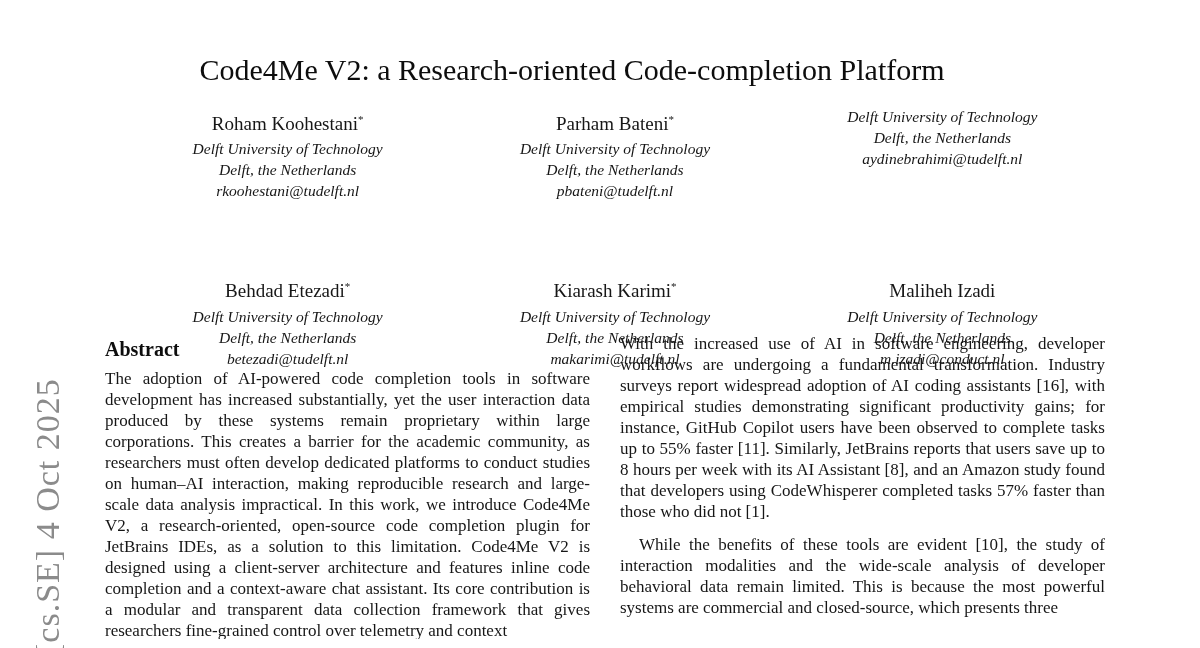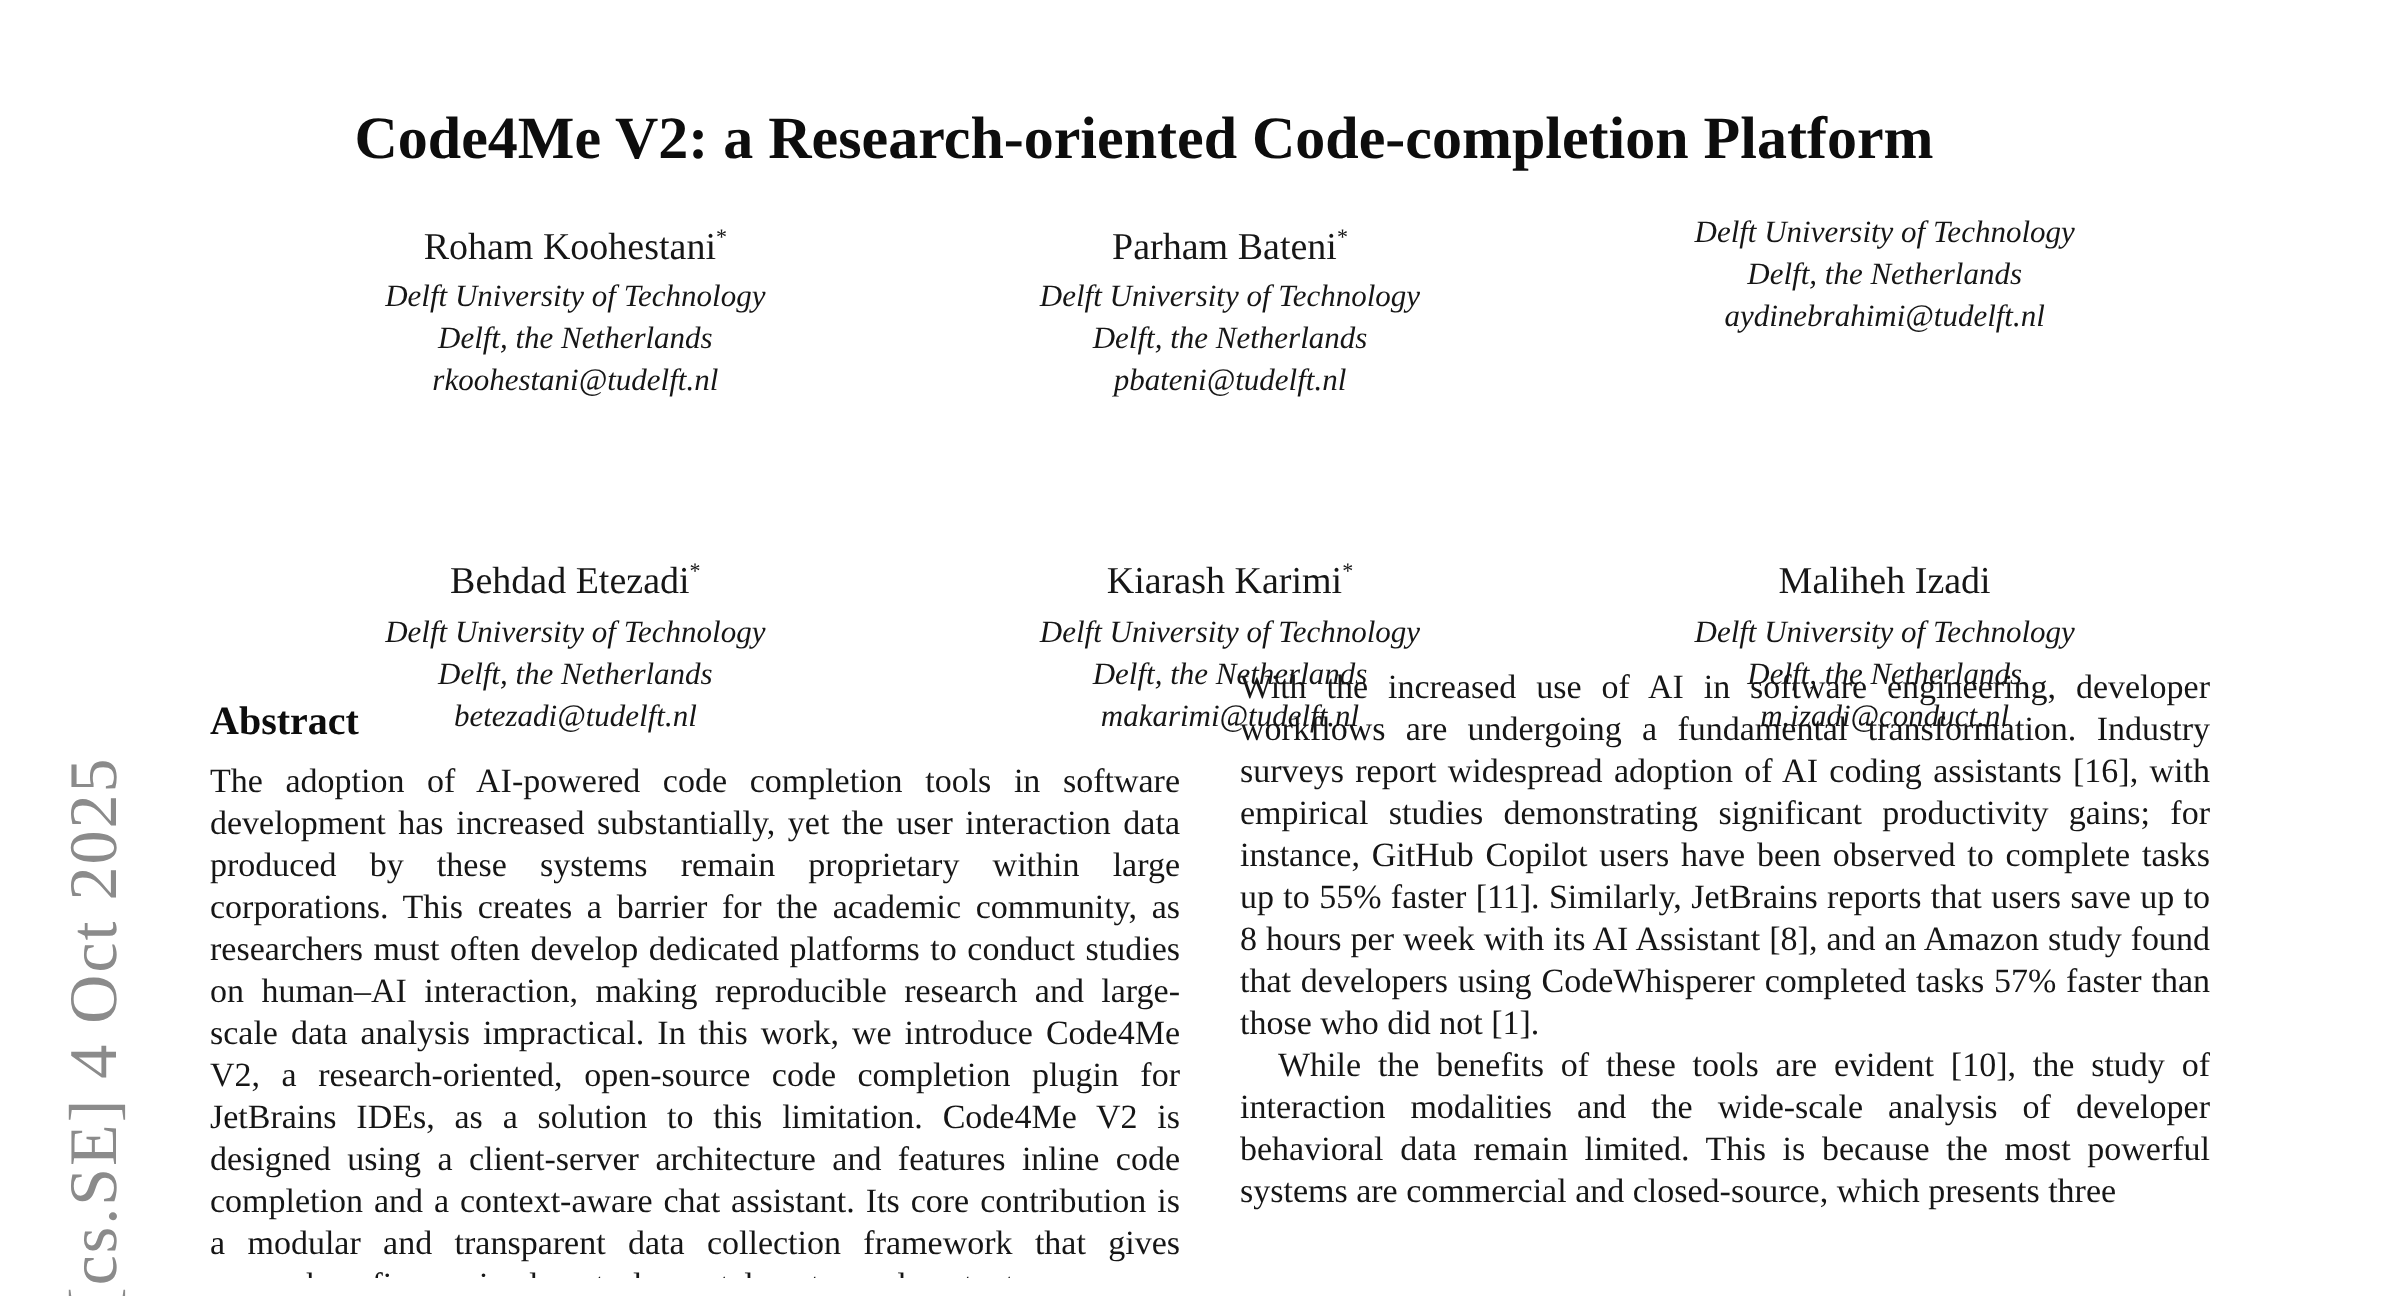--- a/index.html
+++ b/index.html
@@ -7,39 +7,39 @@
     position:relative;width:1200px;height:648px;background:#ffffff;overflow:hidden;
     font-family:"Liberation Serif","DejaVu Serif",serif;color:#161616;
   }
   .watermark{
     position:absolute;left:27px;top:655px;
     transform:rotate(-90deg);transform-origin:0 0;
     font-size:34px;line-height:42px;color:#8b8b8b;white-space:nowrap;letter-spacing:1px;
   }
   .title{
     position:absolute;top:53px;left:0;width:1144px;text-align:center;
-    font-size:30px;font-weight:700;color:#0d0d0d;
+    font-size:30px;font-weight:400;color:#0d0d0d;
   }
   .authors{
     position:absolute;left:124px;top:106px;width:982px;
     display:grid;grid-template-columns:repeat(3,1fr);row-gap:72px;
   }
   .author{text-align:center;}
   .author .name{font-size:19px;line-height:26px;margin-bottom:1px;}
   .author .name sup{font-size:11px;}
   .author .aff{font-size:15.5px;line-height:21px;font-style:italic;}
   .columns{
     position:absolute;left:105px;top:333px;width:1000px;height:306px;overflow:hidden;
     display:flex;gap:30px;
   }
   .col{width:485px;}
-  .sec-heading{font-size:20px;font-weight:700;line-height:24px;margin:16px 0 7px 0;color:#0d0d0d;}
+  .sec-heading{font-size:20px;font-weight:700;line-height:24px;margin:4px 0 7px 0;color:#0d0d0d;}
   .sec-num{display:inline-block;margin-right:21px;}
   .body-par{margin:0;font-size:17px;line-height:21px;text-align:justify;hyphens:none;}
-  .indent{text-indent:19px;}
+  .indent{text-indent:19px;margin-top:12px;}
 </style>
 </head>
 <body>
 
 <div class="page">
 
   <div class="watermark">[cs.SE] 4 Oct 2025</div>
 
   <div class="title">Code4Me V2: a Research-oriented Code-completion Platform</div>
 

